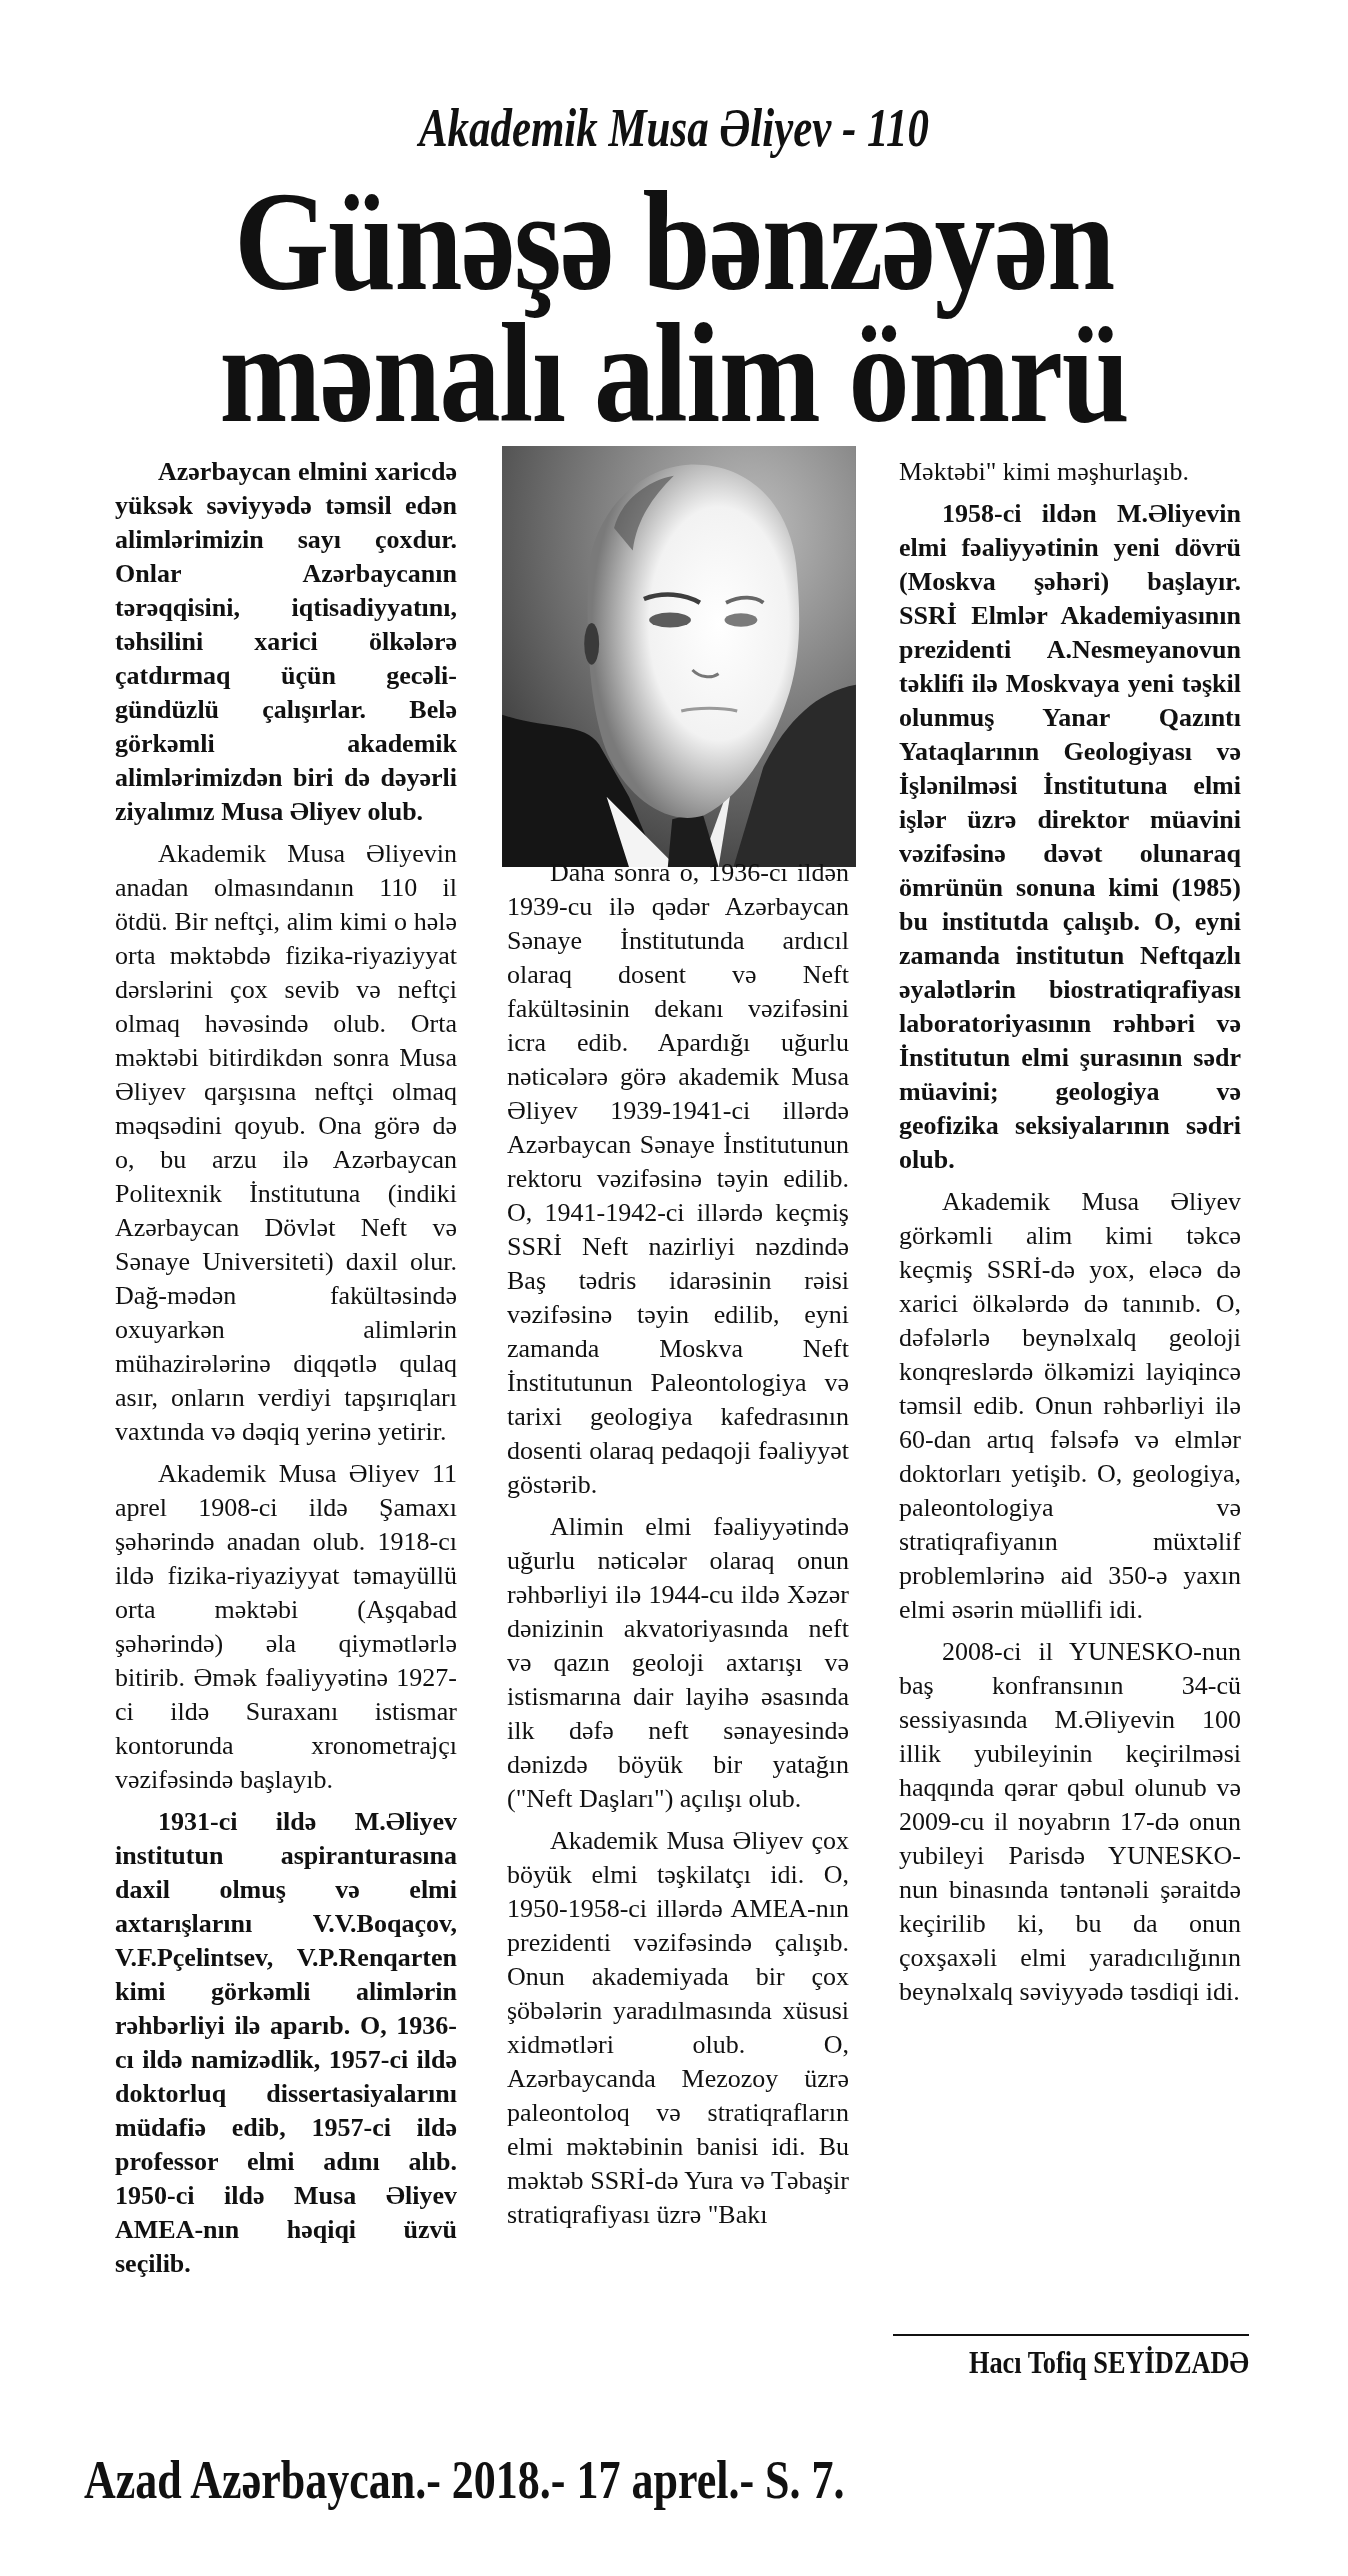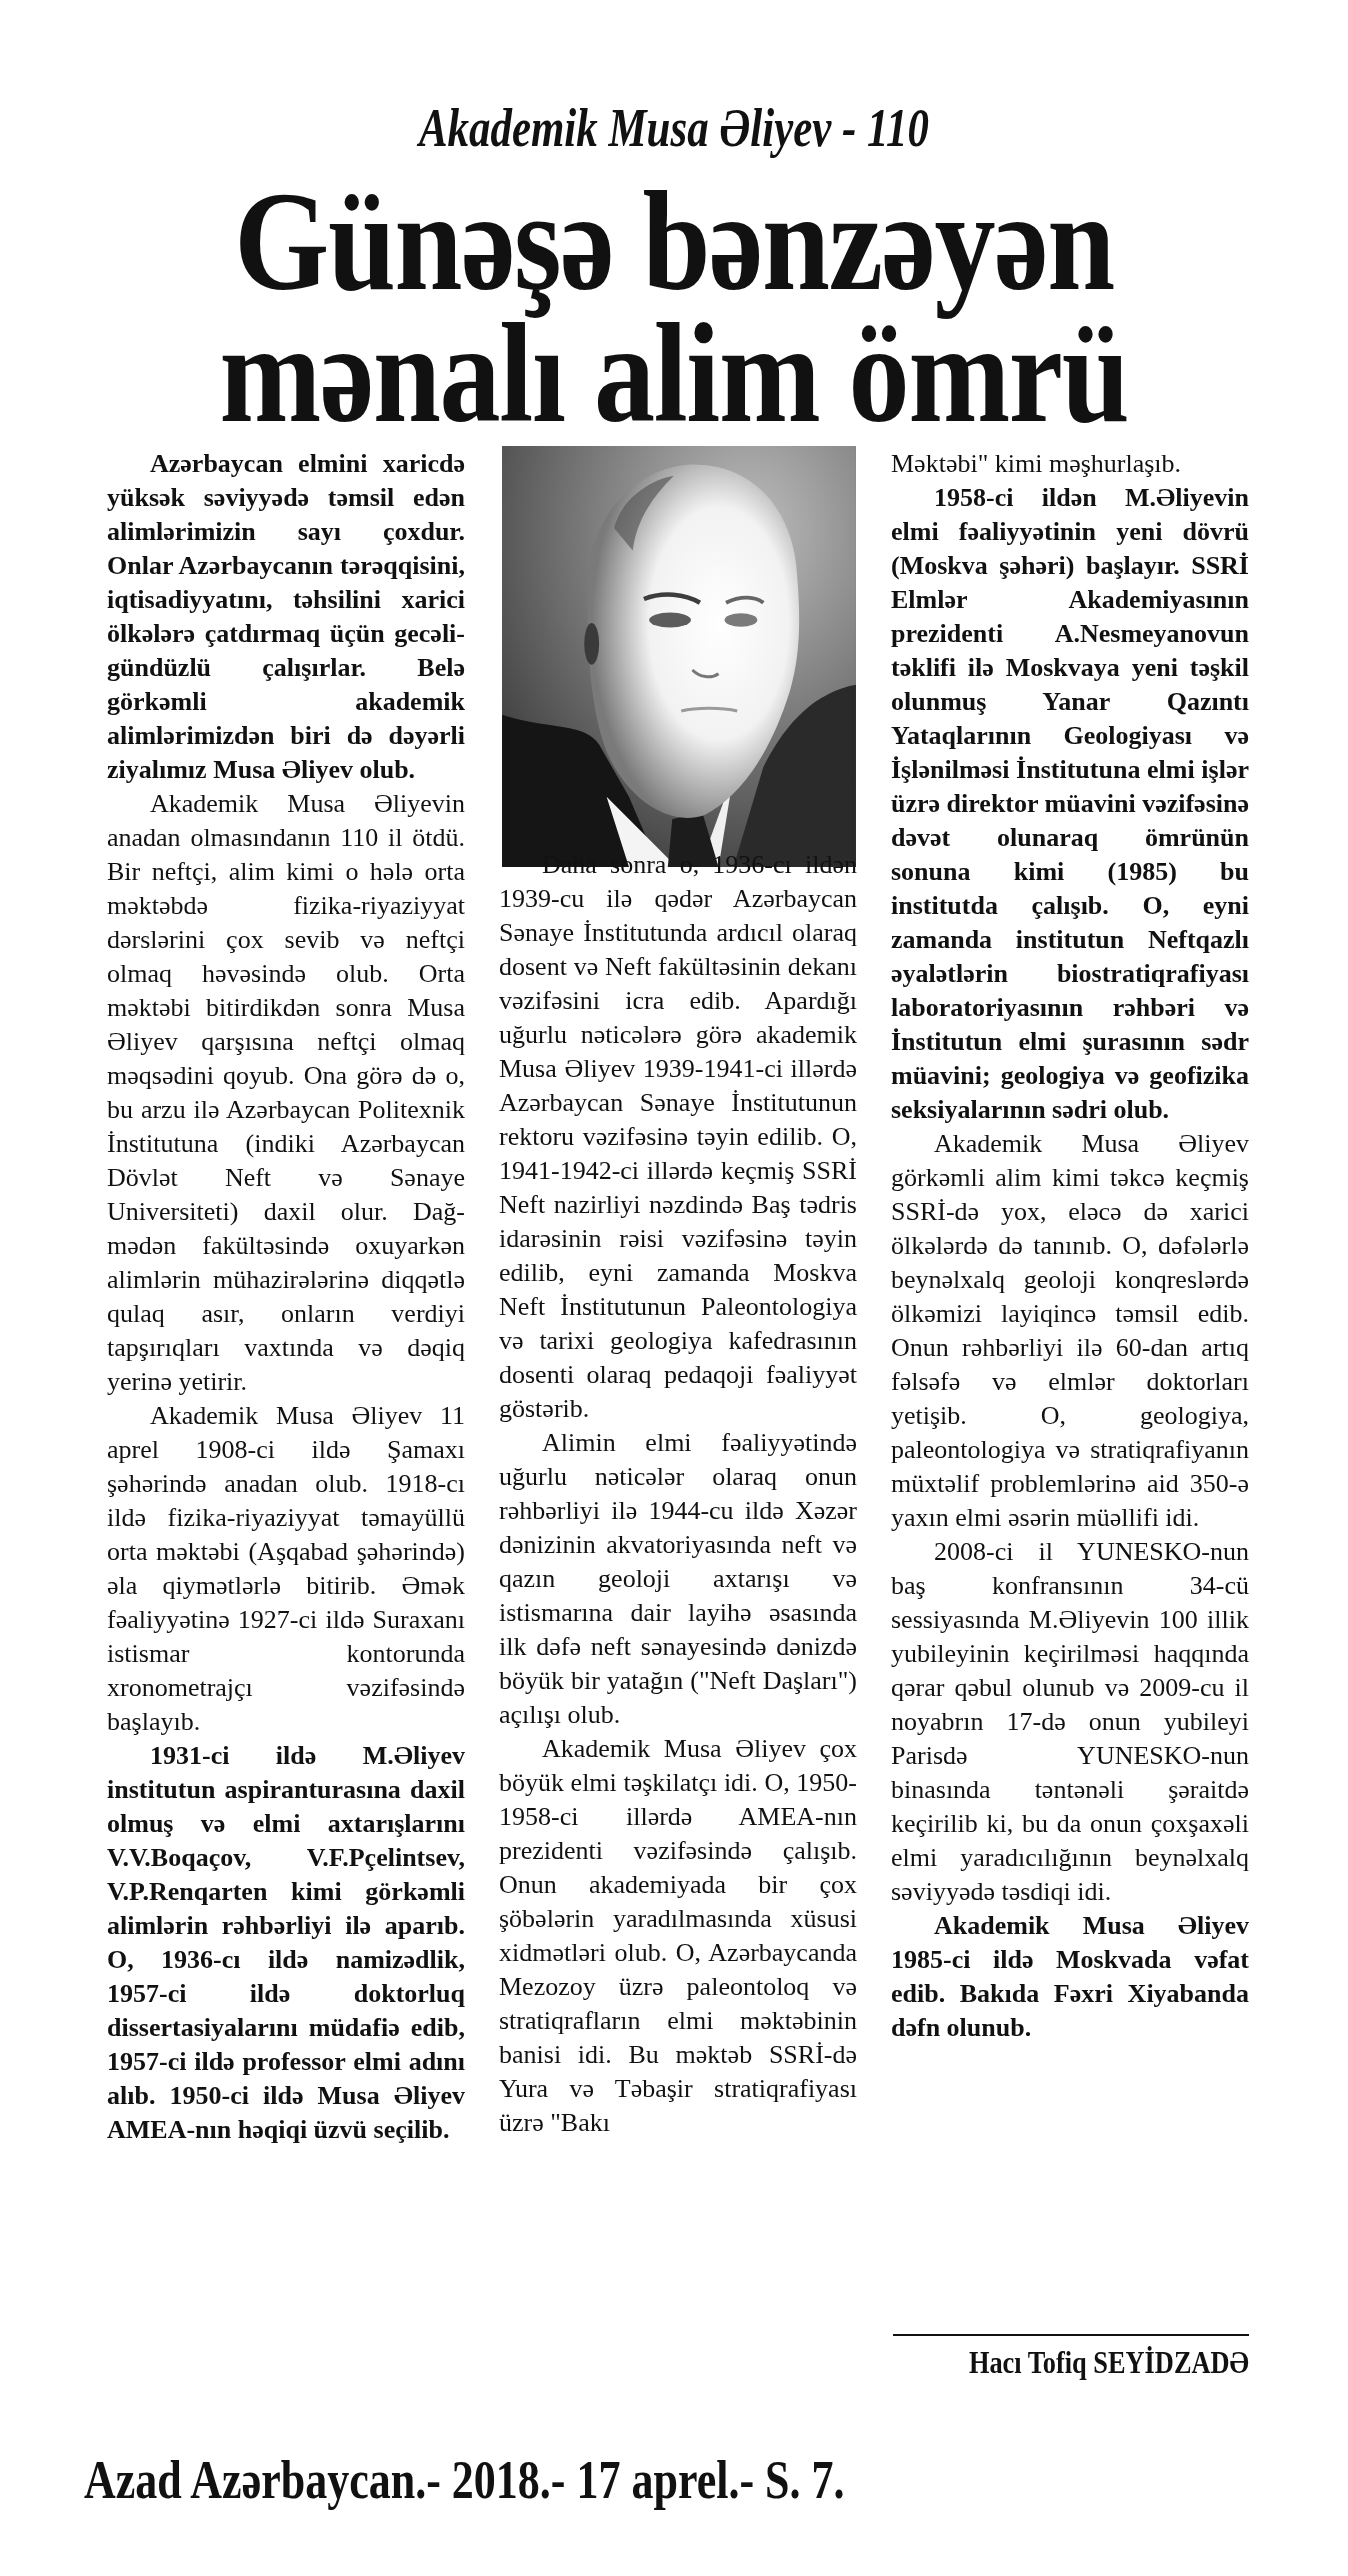--- a/index.html
+++ b/index.html
@@ -2,21 +2,21 @@
 <html style="font-size:12px"><head>
   <meta charset="utf-8">
   <style>
     html, body { margin: 0; padding: 0; background: #ffffff; }
     body { width: 1348px; height: 2576px; position: relative; overflow: hidden; color: #111; font-family: "Liberation Serif", "DejaVu Serif", serif; }
     .kicker { position: absolute; top: 96px; left: 0; width: 1348px; text-align: center; font-size: 55px; font-weight: bold; font-style: italic; transform: scaleX(0.78); transform-origin: center; letter-spacing: 0px; }
     .headline { position: absolute; left: 0; width: 1348px; text-align: center; font-size: 142px; font-weight: bold; line-height: 1; transform: scaleX(0.86); transform-origin: center; letter-spacing: -1.5px; }
     .headline.l1 { top: 170px; }
     .headline.l2 { top: 302px; }
     .col { position: absolute; top: 447px; width: 358px; font-size: 26px; line-height: 34px; text-align: justify; hyphens: manual; }
-    .col p { margin: 0; text-indent: 43px; }
+    .col p { margin: 8px; text-indent: 43px; }
     .col p.noindent { text-indent: 0; }
     .col .b { font-weight: bold; }
     .col-left { left: 107px; }
     .col-mid { left: 499px; top: 848px; }
     .col-right { left: 891px; }
     .photo { position: absolute; left: 502px; top: 446px; width: 354px; height: 421px; overflow: hidden; background: #6a6a6a; }
     .photo svg { display: block; }
     .rule { position: absolute; left: 893px; top: 2334px; width: 356px; height: 2.2px; background: #111; }
     .byline { position: absolute; left: 891px; top: 2345px; width: 358px; text-align: right; font-size: 31px; font-weight: bold; transform: scaleX(0.85); transform-origin: right; }
     .source { position: absolute; left: 84px; top: 2448px; font-size: 55px; font-weight: bold; transform: scaleX(0.8); transform-origin: left; white-space: nowrap; }
@@ -72,21 +72,20 @@
     <p>Daha sonra o, 1936-cı ildən 1939-cu ilə qədər Azərbaycan Sənaye İnstitutunda ardıcıl olaraq dosent və Neft fakültəsinin dekanı vəzifəsini icra edib. Apardığı uğurlu nəticələrə görə akademik Musa Əliyev 1939-1941-ci illərdə Azərbaycan Sənaye İnstitutunun rektoru vəzifəsinə təyin edilib. O, 1941-1942-ci illərdə keçmiş SSRİ Neft nazirliyi nəzdində Baş tədris idarəsinin rəisi vəzifəsinə təyin edilib, eyni zamanda Moskva Neft İnstitutunun Paleontologiya və tarixi geologiya kafedrasının dosenti olaraq pedaqoji fəaliyyət göstərib.</p>
     <p>Alimin elmi fəaliyyətində uğurlu nəticələr olaraq onun rəhbərliyi ilə 1944-cu ildə Xəzər dənizinin akvatoriyasında neft və qazın geoloji axtarışı və istismarına dair layihə əsasında ilk dəfə neft sənayesində dənizdə böyük bir yatağın ("Neft Daşları") açılışı olub.</p>
     <p>Akademik Musa Əliyev çox böyük elmi təşkilatçı idi. O, 1950-1958-ci illərdə AMEA-nın prezidenti vəzifəsində çalışıb. Onun akademiyada bir çox şöbələrin yaradılmasında xüsusi xidmətləri olub. O, Azərbaycanda Mezozoy üzrə paleontoloq və stratiqrafların elmi məktəbinin banisi idi. Bu məktəb SSRİ-də Yura və Təbaşir stratiqrafiyası üzrə "Bakı</p>
   </div>
 
   <div class="col col-right">
     <p class="noindent">Məktəbi" kimi məşhurlaşıb.</p>
     <p class="b">1958-ci ildən M.Əliyevin elmi fəaliyyətinin yeni dövrü (Moskva şəhəri) başlayır. SSRİ Elmlər Akademiyasının prezidenti A.Nesmeyanovun təklifi ilə Moskvaya yeni təşkil olunmuş Yanar Qazıntı Yataqlarının Geologiyası və İşlənilməsi İnstitutuna elmi işlər üzrə direktor müavini vəzifəsinə dəvət olunaraq ömrünün sonuna kimi (1985) bu institutda çalışıb. O, eyni zamanda institutun Neftqazlı əyalətlərin biostratiqrafiyası laboratoriyasının rəhbəri və İnstitutun elmi şurasının sədr müavini; geologiya və geofizika seksiyalarının sədri olub.</p>
     <p>Akademik Musa Əliyev görkəmli alim kimi təkcə keçmiş SSRİ-də yox, eləcə də xarici ölkələrdə də tanınıb. O, dəfələrlə beynəlxalq geoloji konqreslərdə ölkəmizi layiqincə təmsil edib. Onun rəhbərliyi ilə 60-dan artıq fəlsəfə və elmlər doktorları yetişib. O, geologiya, paleontologiya və stratiqrafiyanın müxtəlif problemlərinə aid 350-ə yaxın elmi əsərin müəllifi idi.</p>
     <p>2008-ci il YUNESKO-nun baş konfransının 34-cü sessiyasında M.Əliyevin 100 illik yubileyinin keçirilməsi haqqında qərar qəbul olunub və 2009-cu il noyabrın 17-də onun yubileyi Parisdə YUNESKO-nun binasında təntənəli şəraitdə keçirilib ki, bu da onun çoxşaxəli elmi yaradıcılığının beynəlxalq səviyyədə təsdiqi idi.</p>
-    <p class="b">Akademik Musa Əliyev 1985-ci ildə Moskvada vəfat edib. Bakıda Fəxri Xiyabanda dəfn olunub.</p>
   </div>
 
   <div class="rule"></div>
   <div class="byline">Hacı Tofiq SEYİDZADƏ</div>
 </div>
 
 <div class="source">Azad Azərbaycan.- 2018.- 17 aprel.- S. 7.</div>
 
 
 </body></html>

